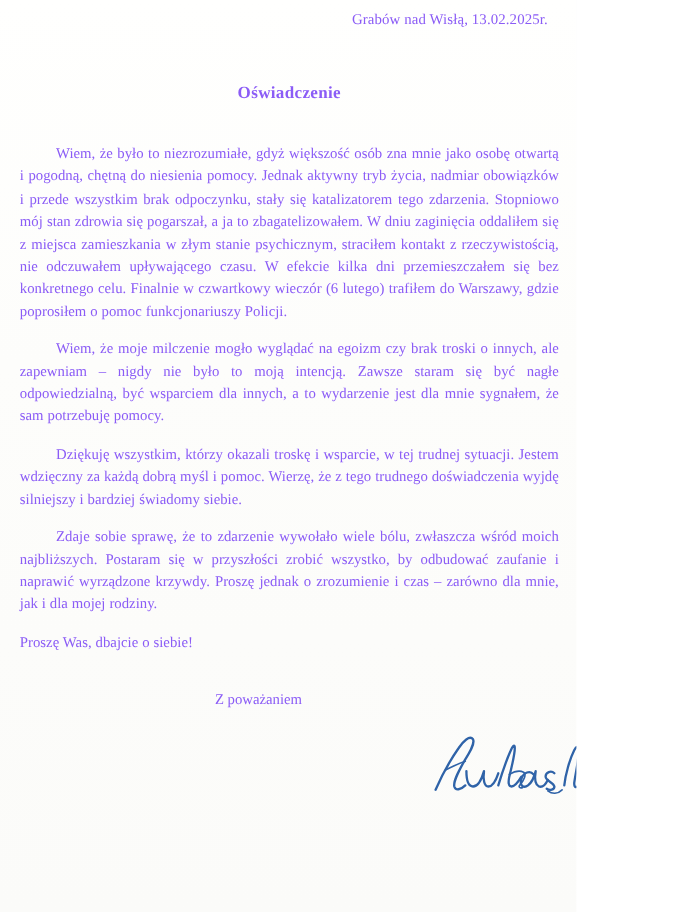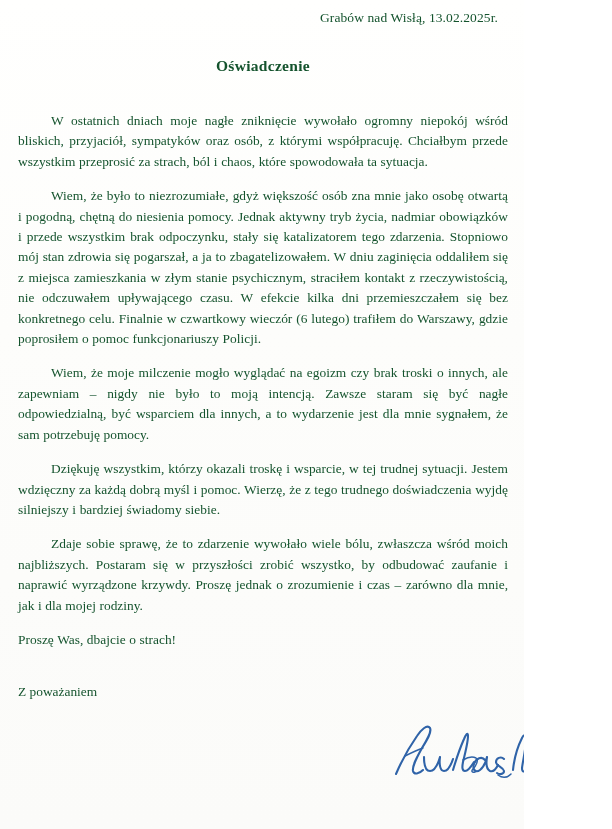--- a/index.html
+++ b/index.html
@@ -7,21 +7,21 @@
     padding: 0;
     background: #ffffff;
   }
   .page {
     position: relative;
     width: 524px;
     height: 829px;
     background: #fdfdfc;
     overflow: hidden;
     font-family: "Liberation Serif", "DejaVu Serif", serif;
-    color: #14532d;
+    color: #8b5cf6;
     box-sizing: border-box;
   }
   
   .paper-tint {
     position: absolute;
     inset: 0;
     background:
       linear-gradient(180deg, #fffffe 0%, #fdfdfb 40%, #fbfbf9 100%);
     pointer-events: none;
   }
@@ -34,40 +34,40 @@
     font-size: 13.5px;
     letter-spacing: 0.1px;
     padding-top: 10px;
     padding-right: 10px;
   }
   .doc-title {
     text-align: center;
     font-weight: bold;
     font-size: 15.5px;
     letter-spacing: 0.3px;
-    margin-top: 31px;
+    margin-top: 50px;
   }
   .body-block {
     margin-top: 36px;
   }
   p.para {
     margin: 0 0 14px 0;
     font-size: 13.4px;
     line-height: 20.4px;
     text-align: justify;
     text-indent: 33px;
     letter-spacing: 0.02px;
     word-spacing: 0.2px;
   }
   p.para.no-indent {
     text-indent: 0;
   }
   .closing {
     margin-top: 34px;
-    text-align: left;
+    text-align: center;
     font-size: 13.4px;
     padding-right: 56px;
   }
   .signature-wrap {
     position: relative;
     height: 86px;
     margin-top: 6px;
   }
   .signature {
     position: absolute;
@@ -98,26 +98,25 @@
 <div class="page">
   <div class="paper-tint"></div>
 
   <div class="content">
 
     <div class="dateline">Grabów nad Wisłą, 13.02.2025r.</div>
 
     <div class="doc-title">Oświadczenie</div>
 
     <div class="body-block">
-      <p class="para">W ostatnich dniach moje nagłe zniknięcie wywołało ogromny niepokój wśród bliskich, przyjaciół, sympatyków oraz osób, z którymi współpracuję. Chciałbym przede wszystkim przeprosić za strach, ból i chaos, które spowodowała ta sytuacja.</p>
       <p class="para">Wiem, że było to niezrozumiałe, gdyż większość osób zna mnie jako osobę otwartą i pogodną, chętną do niesienia pomocy.  Jednak aktywny tryb życia, nadmiar obowiązków i przede wszystkim brak odpoczynku, stały się katalizatorem tego zdarzenia. Stopniowo mój stan zdrowia się pogarszał, a ja to zbagatelizowałem. W dniu zaginięcia oddaliłem się z miejsca zamieszkania w złym stanie psychicznym, straciłem kontakt z rzeczywistością, nie odczuwałem upływającego czasu. W efekcie kilka dni przemieszczałem się bez konkretnego celu. Finalnie w czwartkowy wieczór (6 lutego) trafiłem do Warszawy, gdzie poprosiłem o pomoc funkcjonariuszy Policji.</p>
       <p class="para">Wiem, że moje milczenie mogło wyglądać na egoizm czy brak troski o innych, ale zapewniam – nigdy nie było to moją intencją. Zawsze staram się być nagłe odpowiedzialną, być wsparciem dla innych, a to wydarzenie jest dla mnie sygnałem, że sam potrzebuję pomocy.</p>
       <p class="para">Dziękuję wszystkim, którzy okazali troskę i wsparcie, w tej trudnej sytuacji. Jestem wdzięczny za każdą dobrą myśl i pomoc. Wierzę, że z tego trudnego doświadczenia wyjdę silniejszy i bardziej świadomy siebie.</p>
       <p class="para">Zdaje sobie sprawę, że to zdarzenie wywołało wiele bólu, zwłaszcza wśród moich najbliższych. Postaram się w przyszłości zrobić wszystko, by odbudować zaufanie i naprawić wyrządzone krzywdy. Proszę jednak o zrozumienie i czas – zarówno dla mnie, jak i dla mojej rodziny.</p>
-      <p class="para no-indent">Proszę Was, dbajcie o strach!</p>
+      <p class="para no-indent">Proszę Was, dbajcie o siebie!</p>
     </div>
 
     <div class="closing">Z poważaniem</div>
 
     <div class="signature-wrap">
       <div class="signature" title="Łukasz Wnuk">
         <svg viewBox="0 0 200 76" xmlns="http://www.w3.org/2000/svg" aria-label="signature">
 
           <path class="sig-ink" d="M10 62 C16 48 24 34 31 24 C35 18 41 12 44 16 C46 20 41 28 36 36 C31 45 26 54 27 59 C28 63 33 62 37 58"></path>
           <path class="sig-ink thin" d="M19 44 C25 41 31 38 37 36"></path>

